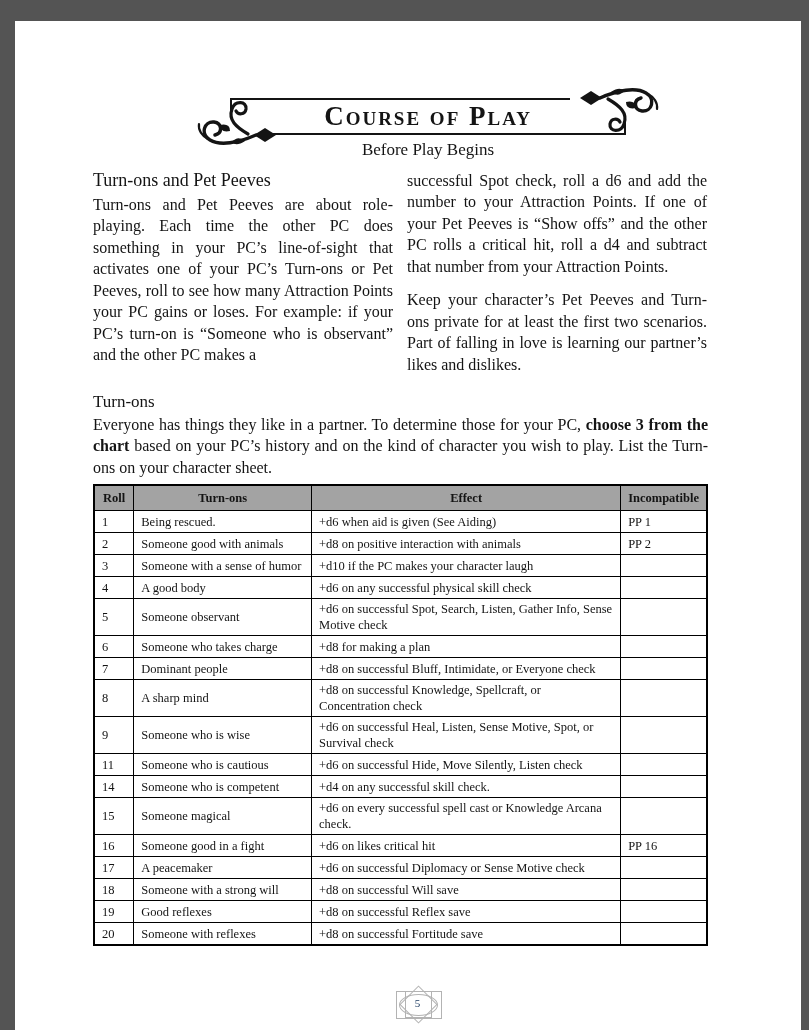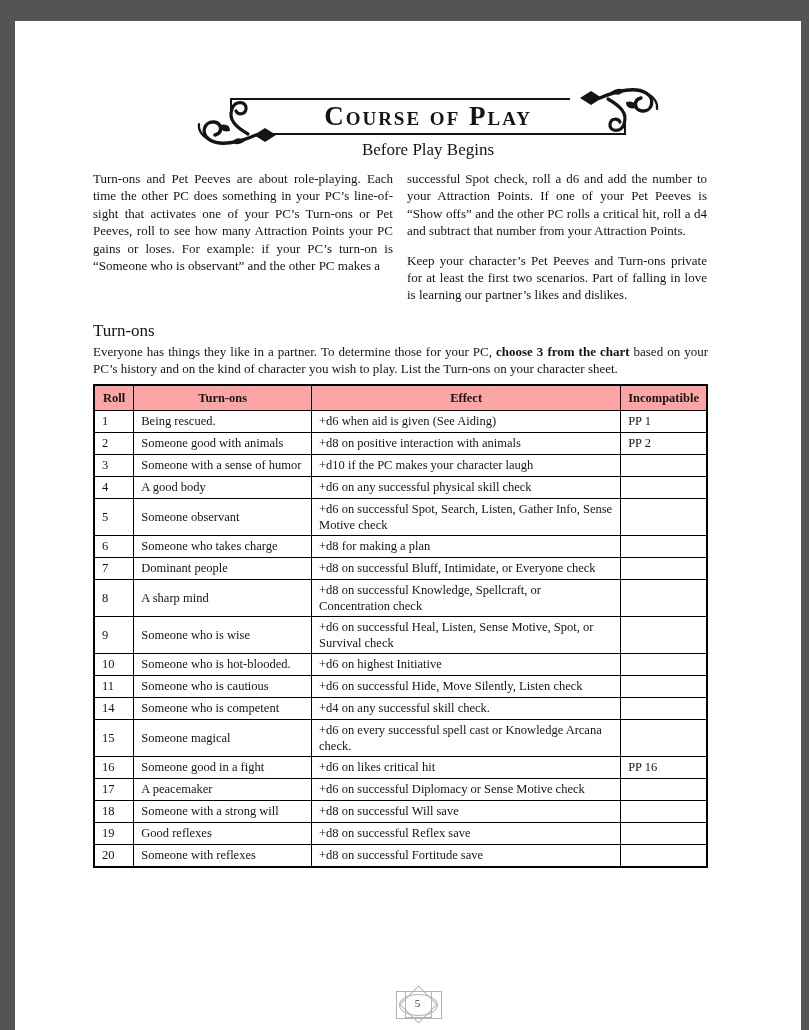--- a/index.html
+++ b/index.html
@@ -42,36 +42,36 @@
 
   .columns { display:flex; gap:14px; margin-top:10px; }
   .col { width:300px; }
   h2.sec-head {
     font-size:18px; font-weight:normal; margin:0 0 3px 0; color:#141414;
   }
   h2.sec-head2 {
     font-size:17px; font-weight:normal; margin:17px 0 2px 0; color:#141414;
   }
   p.body-text {
-    font-size:13px; line-height:1.34; text-align:justify; margin:0; color:#141414;
+    font-size:16px; line-height:1.34; text-align:justify; margin:0; color:#141414;
   }
   p.body-text + p.body-text { margin-top:12px; }
   .bold { font-weight:bold; }
 
   
   table.turnons {
     width:100%; border-collapse:collapse; margin-top:6px;
     border:2px solid #000; font-size:12.5px; color:#141414;
   }
   table.turnons th, table.turnons td {
     border:1px solid #000; padding:2px 7px; vertical-align:middle;
     line-height:1.28;
   }
   table.turnons th {
-    background:#fca5a5; font-weight:bold; text-align:center; height:20px;
+    background:#a3a3a3; font-weight:bold; text-align:center; height:20px;
   }
   table.turnons td { height:17px; text-align:left; }
 
   
   .ornament {
     position:absolute; left:404px; top:963px; width:48px; height:42px;
     transform:translateX(-50%);
   }
   .ornament .shape { position:absolute; border:1px solid #b3b3b3; background:transparent; }
   .orn-rect    { left:1px;  top:7px;  width:44px; height:26px; }
@@ -126,20 +126,21 @@
 
     <div class="banner-title">Course of Play</div>
   </div>
 
   <div class="subtitle">Before Play Begins</div>
 
   <div class="content">
 
     <div class="columns">
       <div class="col">
+        <h2 class="sec-head">Turn-ons and Pet Peeves</h2>
         <p class="body-text">Turn-ons and Pet Peeves are about role-playing. Each time the other PC does something in your PC’s line-of-sight that activates one of your PC’s Turn-ons or Pet Peeves, roll to see how many Attraction Points your PC gains or loses. For example: if your PC’s turn-on is “Someone who is observant” and the other PC makes a</p>
       </div>
       <div class="col">
         <p class="body-text">successful Spot check, roll a d6 and add the number to your Attraction Points. If one of your Pet Peeves is “Show offs” and the other PC rolls a critical hit, roll a d4 and subtract that number from your Attraction Points.</p>
         <p class="body-text">Keep your character’s Pet Peeves and Turn-ons private for at least the first two scenarios. Part of falling in love is learning our partner’s likes and dislikes.</p>
       </div>
     </div>
 
     <h2 class="sec-head2">Turn-ons</h2>
     <p class="body-text"><span>Everyone has things they like in a partner. To determine those for your PC, </span><span class="bold">choose 3 from the chart</span><span> based on your PC’s history and on the kind of character you wish to play. List the Turn-ons on your character sheet.</span></p>
@@ -208,26 +209,20 @@
             <td>+d8 on successful Knowledge, Spellcraft, or Concentration check</td>
             <td></td>
           </tr>
           <tr>
             <td>9</td>
             <td>Someone who is wise</td>
             <td>+d6 on successful Heal, Listen, Sense Motive, Spot, or Survival check</td>
             <td></td>
           </tr>
           <tr>
-            <td>10</td>
-            <td>Someone who is hot-blooded.</td>
-            <td>+d6 on highest Initiative</td>
-            <td></td>
-          </tr>
-          <tr>
             <td>11</td>
             <td>Someone who is cautious</td>
             <td>+d6 on successful Hide, Move Silently, Listen check</td>
             <td></td>
           </tr>
           <tr>
             <td>14</td>
             <td>Someone who is competent</td>
             <td>+d4 on any successful skill check.</td>
             <td></td>

